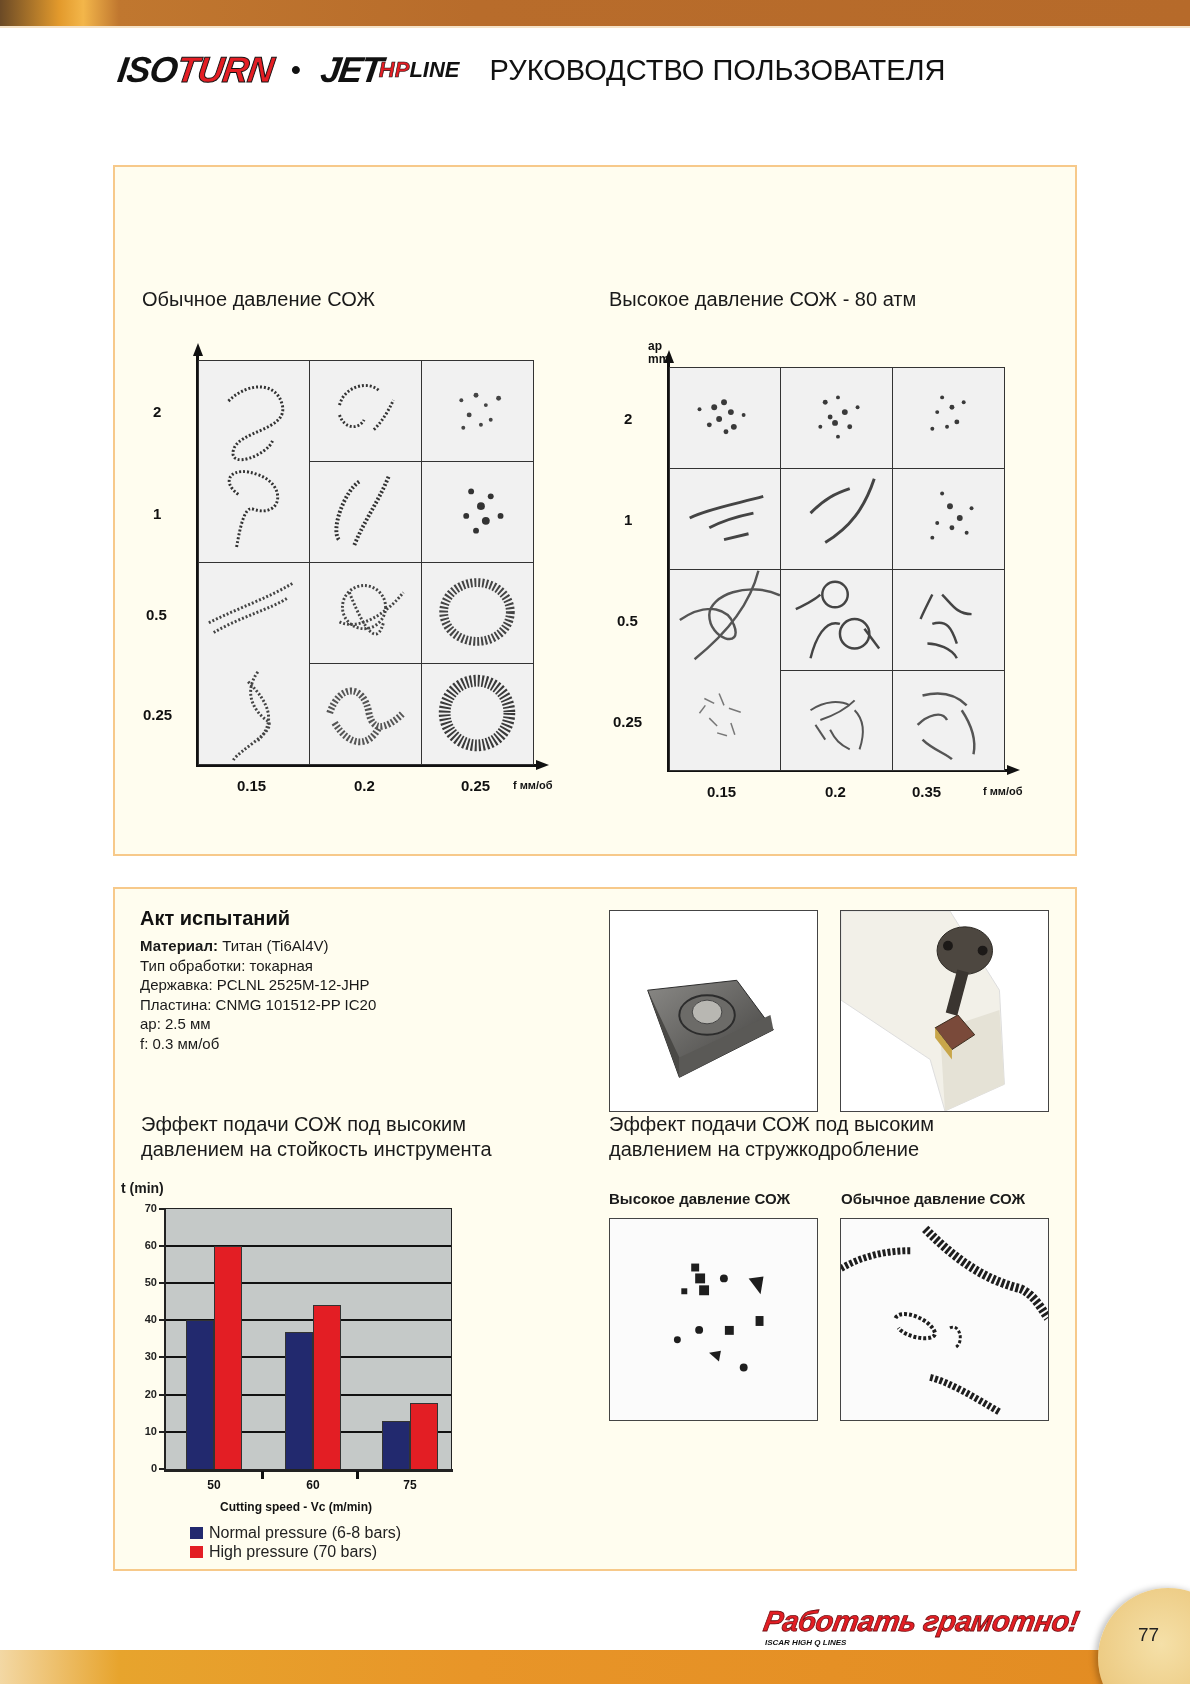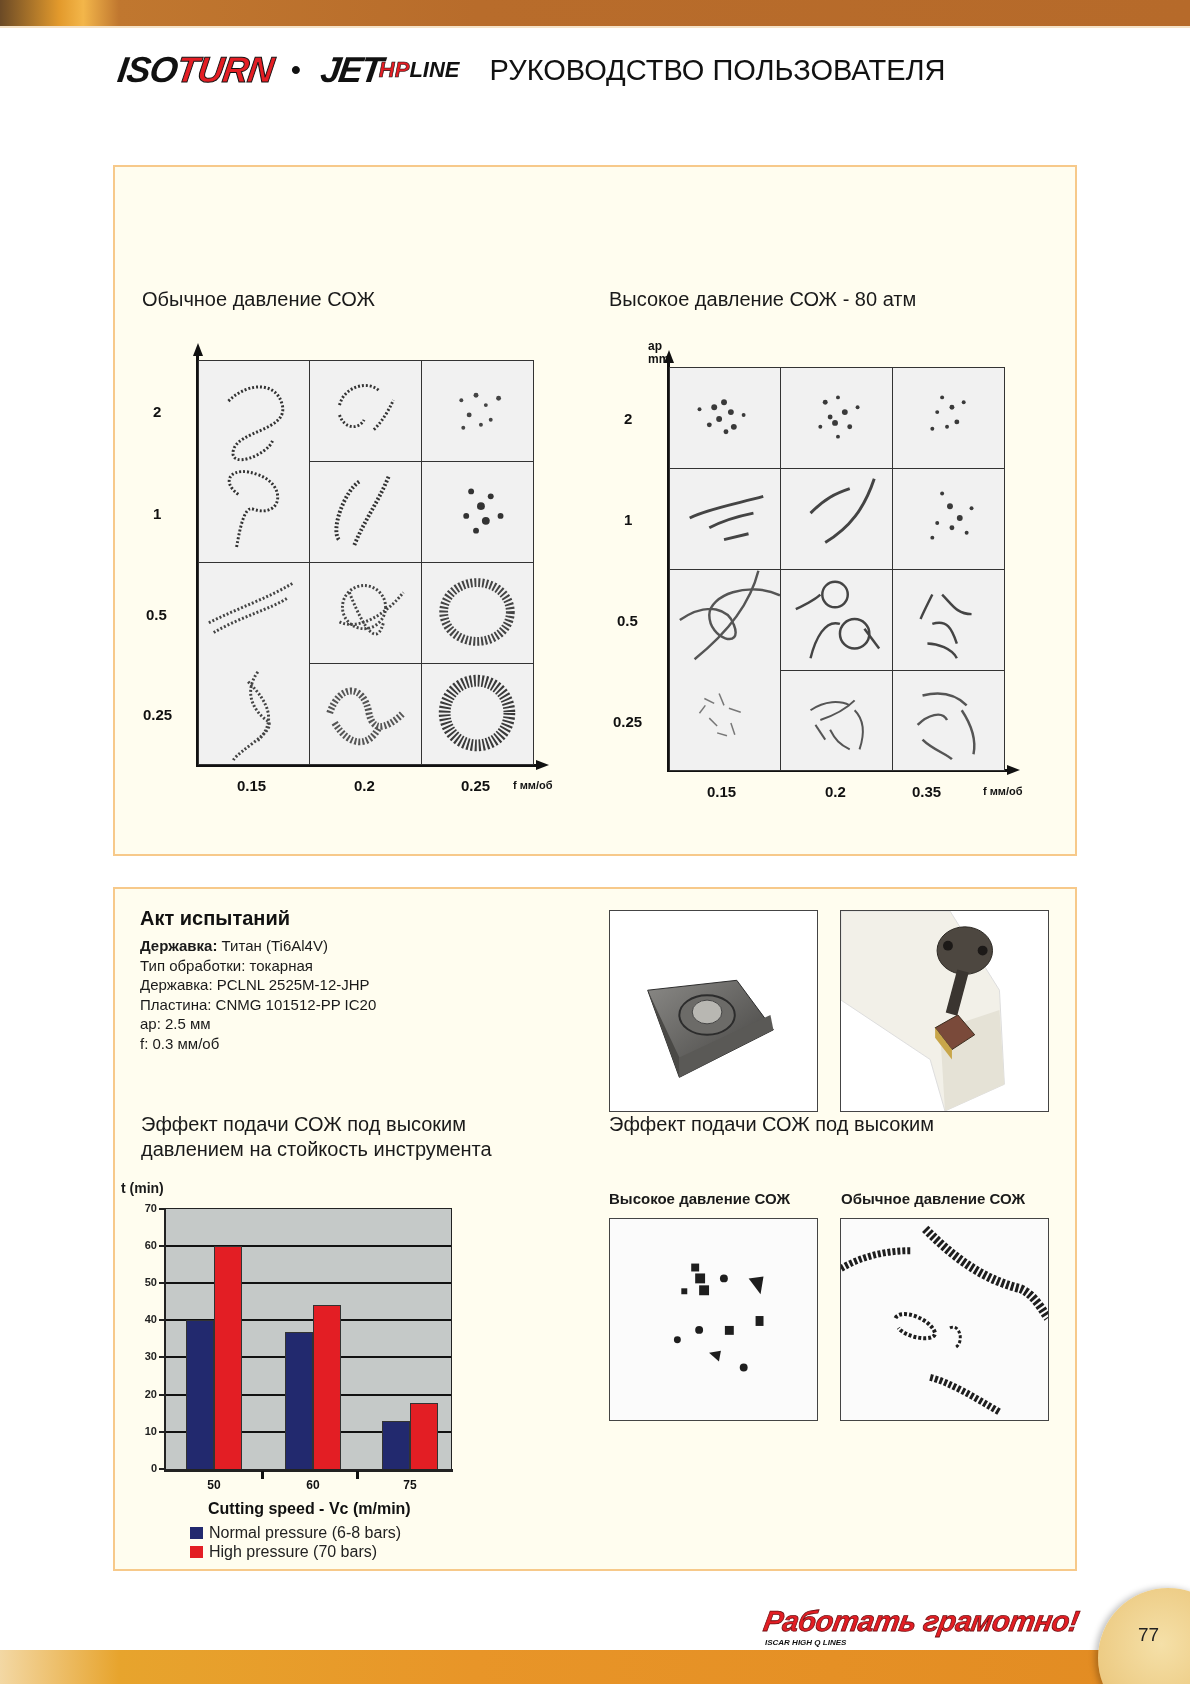--- a/index.html
+++ b/index.html
@@ -55,21 +55,21 @@
   .plot-axis-y { position: absolute; left: 164px; top: 1208px; width: 2px; height: 264px; background: #222; }
   .plot-axis-x { position: absolute; left: 164px; top: 1469px; width: 289px; height: 3px; background: #222; }
   .gridline { position: absolute; left: 0; width: 100%; height: 2px; background: #111; }
   .ytick { position: absolute; width: 5px; height: 2px; background: #222; }
   .ytick-label { position: absolute; width: 26px; text-align: right; font-size: 11px; color: #222; font-weight: bold; }
   .bar { position: absolute; border: 1px solid #333; }
   .bar.normal { background: #22296e; }
   .bar.high { background: #e31e24; }
   .xtick { position: absolute; width: 3px; height: 8px; background: #111; }
   .xcat { position: absolute; font-size: 12px; font-weight: bold; color: #111; width: 40px; text-align: center; }
-  .xaxis-title { position: absolute; left: 208px; top: 1500px; font-size: 16px; font-weight: bold; color: #111; }
+  .xaxis-title { position: absolute; left: 220px; top: 1500px; font-size: 12px; font-weight: bold; color: #111; }
   .legend-item { position: absolute; left: 190px; display: flex; align-items: center; font-size: 16px; color: #222; }
   .legend-swatch { width: 13px; height: 12px; margin-right: 6px; }
 
   
   .footer-band { position: absolute; left: 0; top: 1650px; width: 1190px; height: 34px;
     background: linear-gradient(90deg, #f3d8a4 0%, #e7a42d 10%, #e89528 40%, #e28b22 100%); }
   .footer-slogan { position: absolute; left: 764px; top: 1605px; font-size: 29px; font-weight: 900; font-style: italic; color: #e31e24; -webkit-text-stroke: 0.8px #6d0c0f; transform: skewX(-10deg); letter-spacing: -0.5px; }
   .footer-sub { position: absolute; left: 765px; top: 1638px; font-size: 8px; font-weight: 900; font-style: italic; color: #111; }
   .page-disc { position: absolute; left: 1098px; top: 1588px; width: 140px; height: 140px; border-radius: 50%;
     background: radial-gradient(circle at 45% 40%, #f5e0a8 0%, #edcc85 55%, #dcb069 100%); box-shadow: -3px 0 6px rgba(0,0,0,0.25); }
@@ -349,21 +349,21 @@
   <div class="xlab" style="left:707px; top:783px;">0.15</div>
   <div class="xlab" style="left:825px; top:783px;">0.2</div>
   <div class="xlab" style="left:912px; top:783px;">0.35</div>
   <div class="xunit" style="left:983px; top:785px;">f мм/об</div>
 </div>
 
 <div class="panel panel-2"></div>
 
 <div class="report-title">Акт испытаний</div>
 <div class="report-lines">
-  <div><b>Державка:</b><span> Титан (Ti6Al4V)</span></div>
+  <div><b>Материал:</b><span> Титан (Ti6Al4V)</span></div>
   <div>Тип обработки: токарная</div>
   <div>Державка: PCLNL 2525M-12-JHP</div>
   <div>Пластина: CNMG 101512-PP IC20</div>
   <div>ap: 2.5 мм</div>
   <div>f: 0.3 мм/об</div>
 </div>
 
 <div class="photo" style="left:609px; top:910px; width:209px; height:202px;">
   <svg viewBox="0 0 209 202">
     <defs>
@@ -391,20 +391,21 @@
     <path d="M95 118 L112 140 L112 150 L95 128 Z" fill="#c8a64a"></path>
   </svg>
 </div>
 
 <div class="sub-title" style="left:141px; top:1112px;">
   <div>Эффект подачи СОЖ под высоким</div>
   <div>давлением на стойкость инструмента</div>
 </div>
 <div class="sub-title" style="left:609px; top:1112px;">
   <div>Эффект подачи СОЖ под высоким</div>
+  <div>давлением на стружкодробление</div>
 </div>
 
 <div class="small-head" style="left:609px; top:1190px;">Высокое давление СОЖ</div>
 <div class="small-head" style="left:841px; top:1190px;">Обычное давление СОЖ</div>
 
 <div class="photo" style="left:609px; top:1218px; width:209px; height:203px; background:#fbfbfb;">
   <svg viewBox="0 0 209 203">
       <g fill="#1e1e1e">
     <rect x="82" y="45" width="8" height="8"></rect>
         <rect x="86" y="55" width="10" height="10"></rect>

